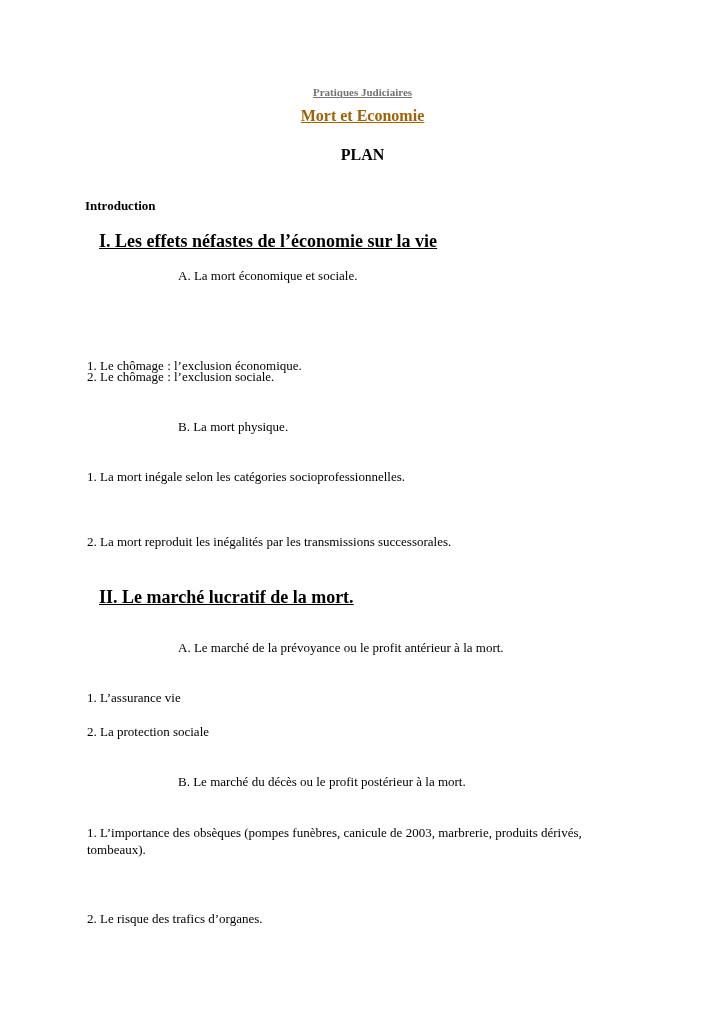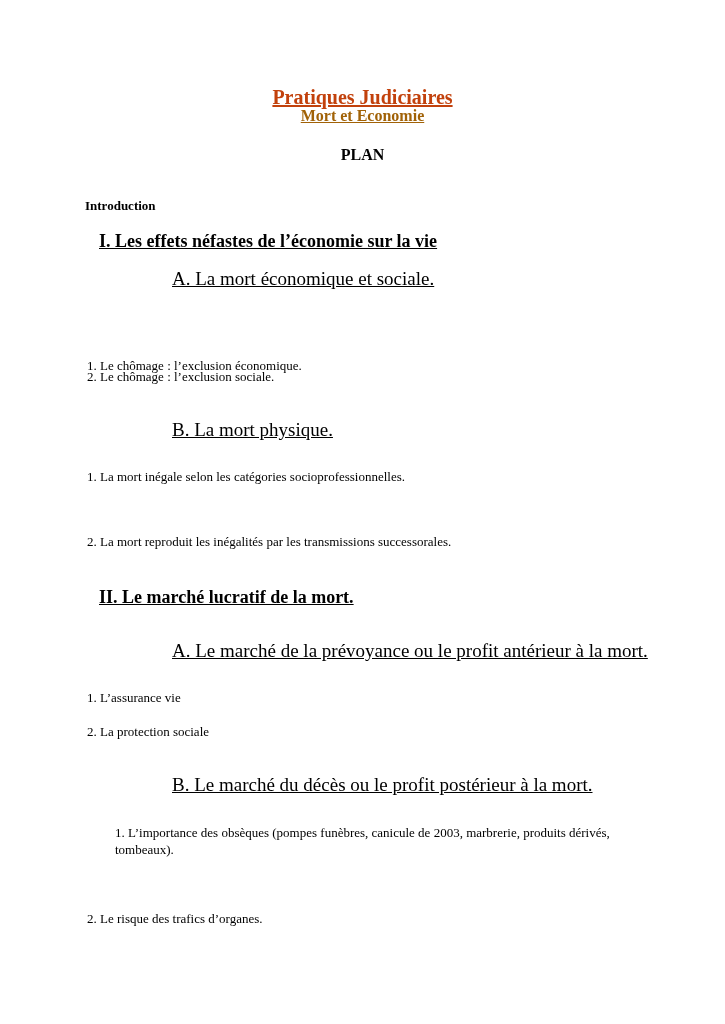--- a/index.html
+++ b/index.html
@@ -12,23 +12,23 @@
       height: 1024px;
       position: relative;
       overflow: hidden;
       font-family: "Liberation Serif", "DejaVu Serif", serif;
       color: #000000;
     }
     .abs { position: absolute; white-space: nowrap; }
     .center { left: 0; width: 725px; text-align: center; }
     .title1 {
       top: 86px;
-      font-size: 20px;
+      font-size: 11px;
       font-weight: bold;
-      color: #c2410c;
+      color: #737373;
       text-decoration: underline;
     }
     .title2 {
       top: 107px;
       font-size: 16px;
       font-weight: bold;
       color: #a16207;
       text-decoration: underline;
     }
     .plan {
@@ -44,29 +44,28 @@
       font-weight: bold;
     }
     .part {
       left: 87px;
       font-size: 18px;
       font-weight: bold;
       text-decoration: underline;
       margin-left: 12px;
     }
     .sub {
-      left: 172px;
-      font-size: 19px;
-      text-decoration: underline;
+      left: 178px;
+      font-size: 13px;
     }
     .item {
       left: 87px;
       font-size: 13px;
     }
-    .wrap { white-space: normal; width: 530px; line-height: 17px; margin-left: 28px; }
+    .wrap { white-space: normal; width: 530px; line-height: 17px; }
   </style>
 </head>
 <body>
 
 <div>
   <div class="abs center title1">Pratiques Judiciaires</div>
   <div class="abs center title2">Mort et Economie</div>
   <div class="abs center plan">PLAN</div>
 
   <div class="abs intro">Introduction</div>

